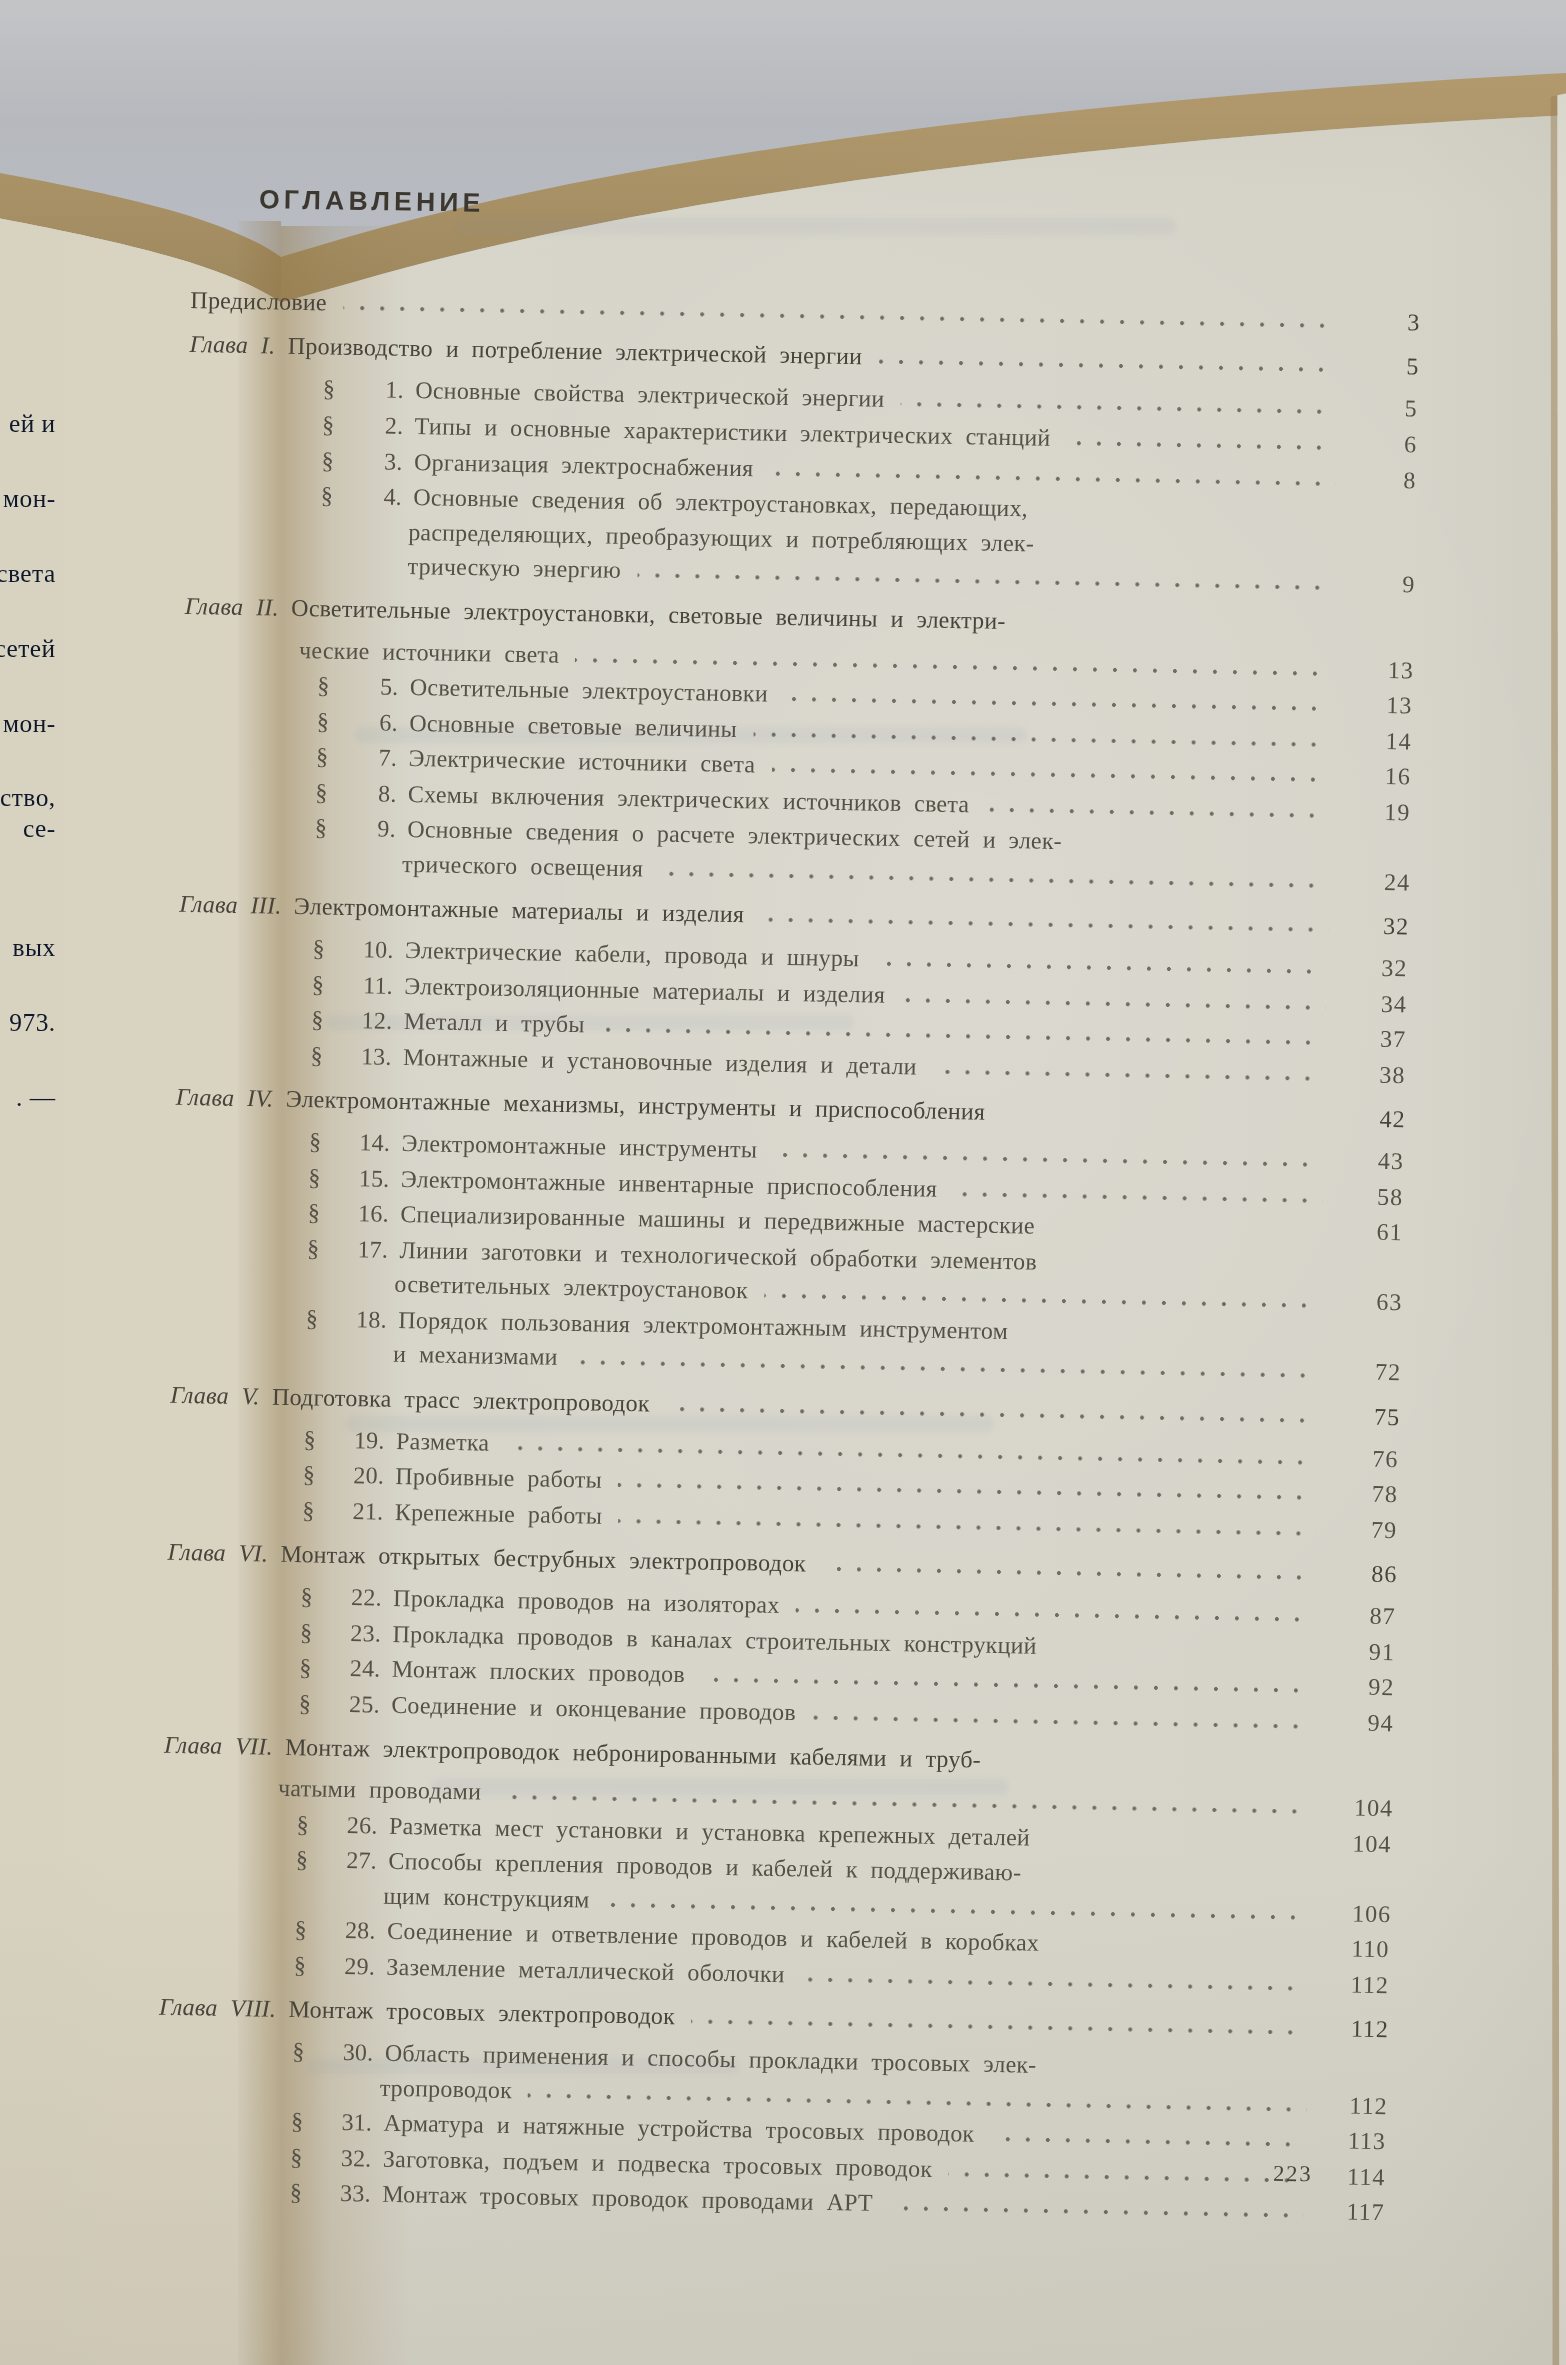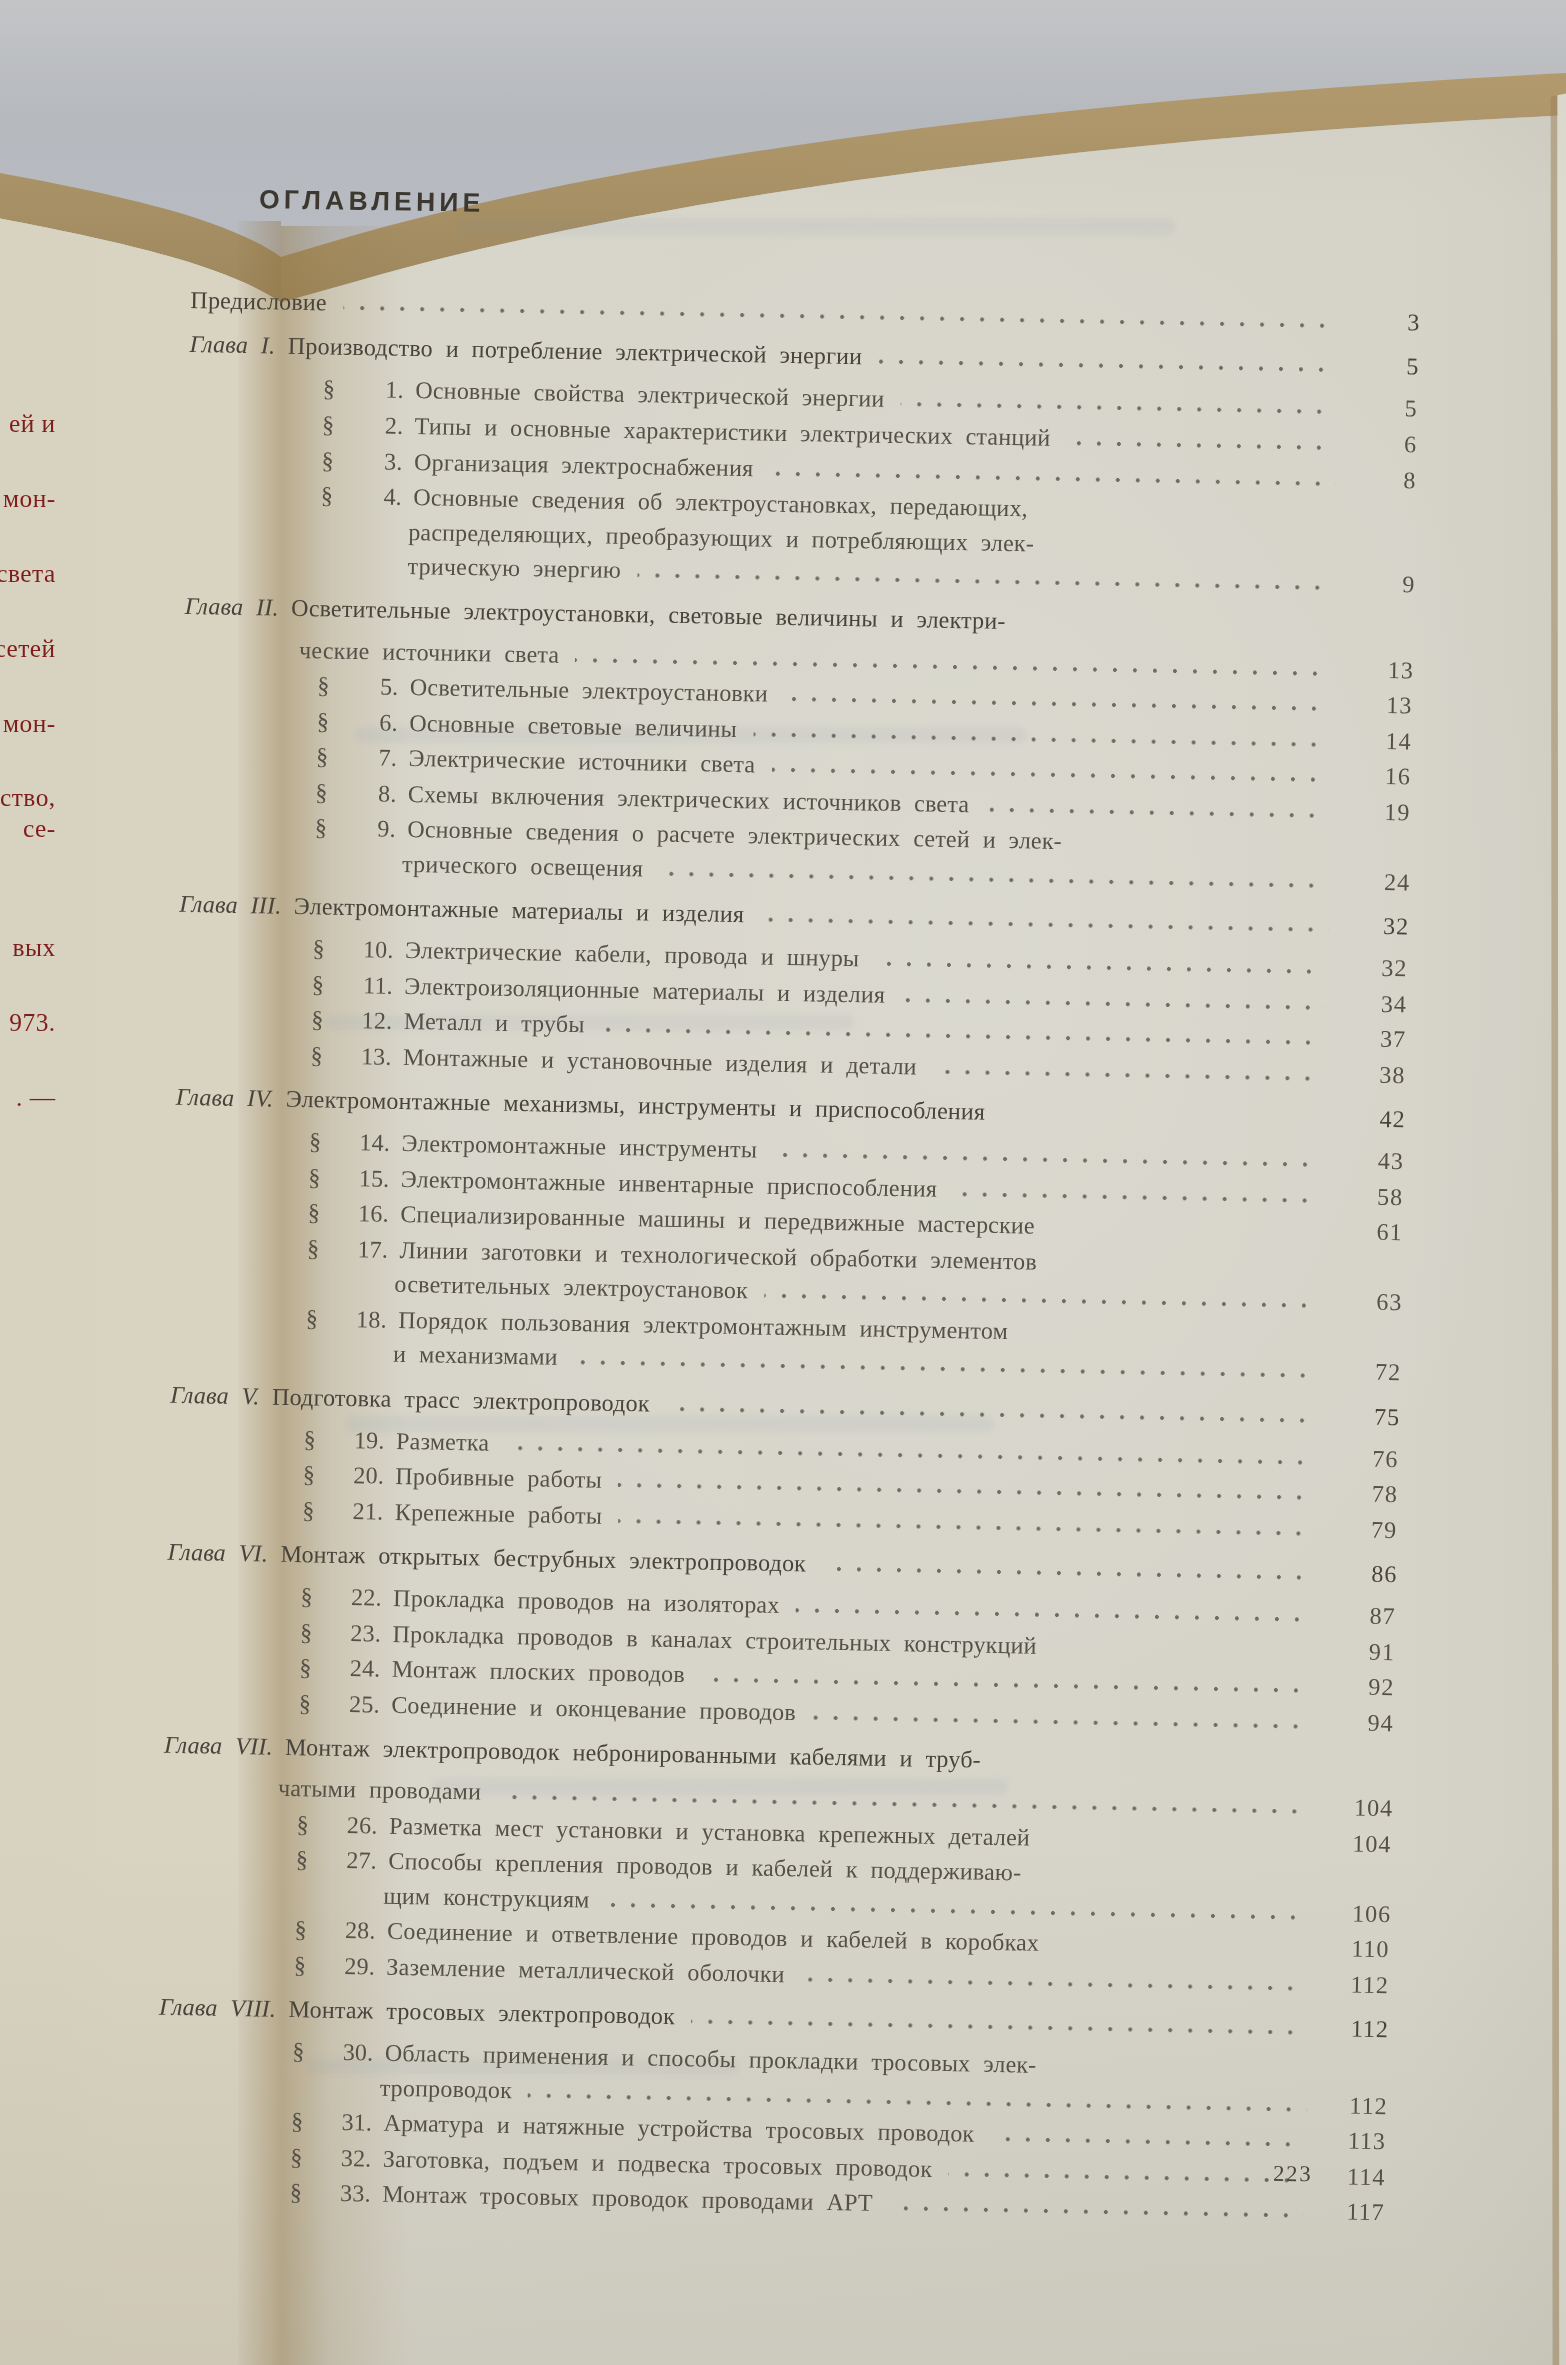--- a/index.html
+++ b/index.html
@@ -42,21 +42,21 @@
     background-size:20px 5.8px;background-repeat:repeat-x;background-position:right bottom;}
   .leader.empty{background:none;}
   .pg{flex:0 0 67px;text-align:right;letter-spacing:1px;}
 
   .title{position:absolute;left:259px;top:186px;z-index:2;
     font-family:"Liberation Sans","DejaVu Sans",sans-serif;font-weight:700;font-size:26.4px;
     letter-spacing:4.3px;color:var(--title-ink);transform:rotate(0.9deg);}
 
   
   .fragments{position:absolute;left:-32px;top:0;width:104px;height:1536px;overflow:hidden;z-index:2;}
-  .frag{position:absolute;right:16.3px;white-space:nowrap;font-size:25.4px;color:#7f1d1d;letter-spacing:0.5px;}
+  .frag{position:absolute;right:16.3px;white-space:nowrap;font-size:25.4px;color:#0f172a;letter-spacing:0.5px;}
 
   .pagenum-bottom{position:absolute;left:1273px;top:2161px;z-index:2;
     font-size:22.6px;color:var(--ink-dark);letter-spacing:1.9px;transform:rotate(1deg);}
 </style>
 </head>
 <body style="background: rgb(183, 186, 192);">
 
 <div class="photo">
 
   <svg class="bg" width="1567" height="2366" viewBox="0 0 3264 4928">

